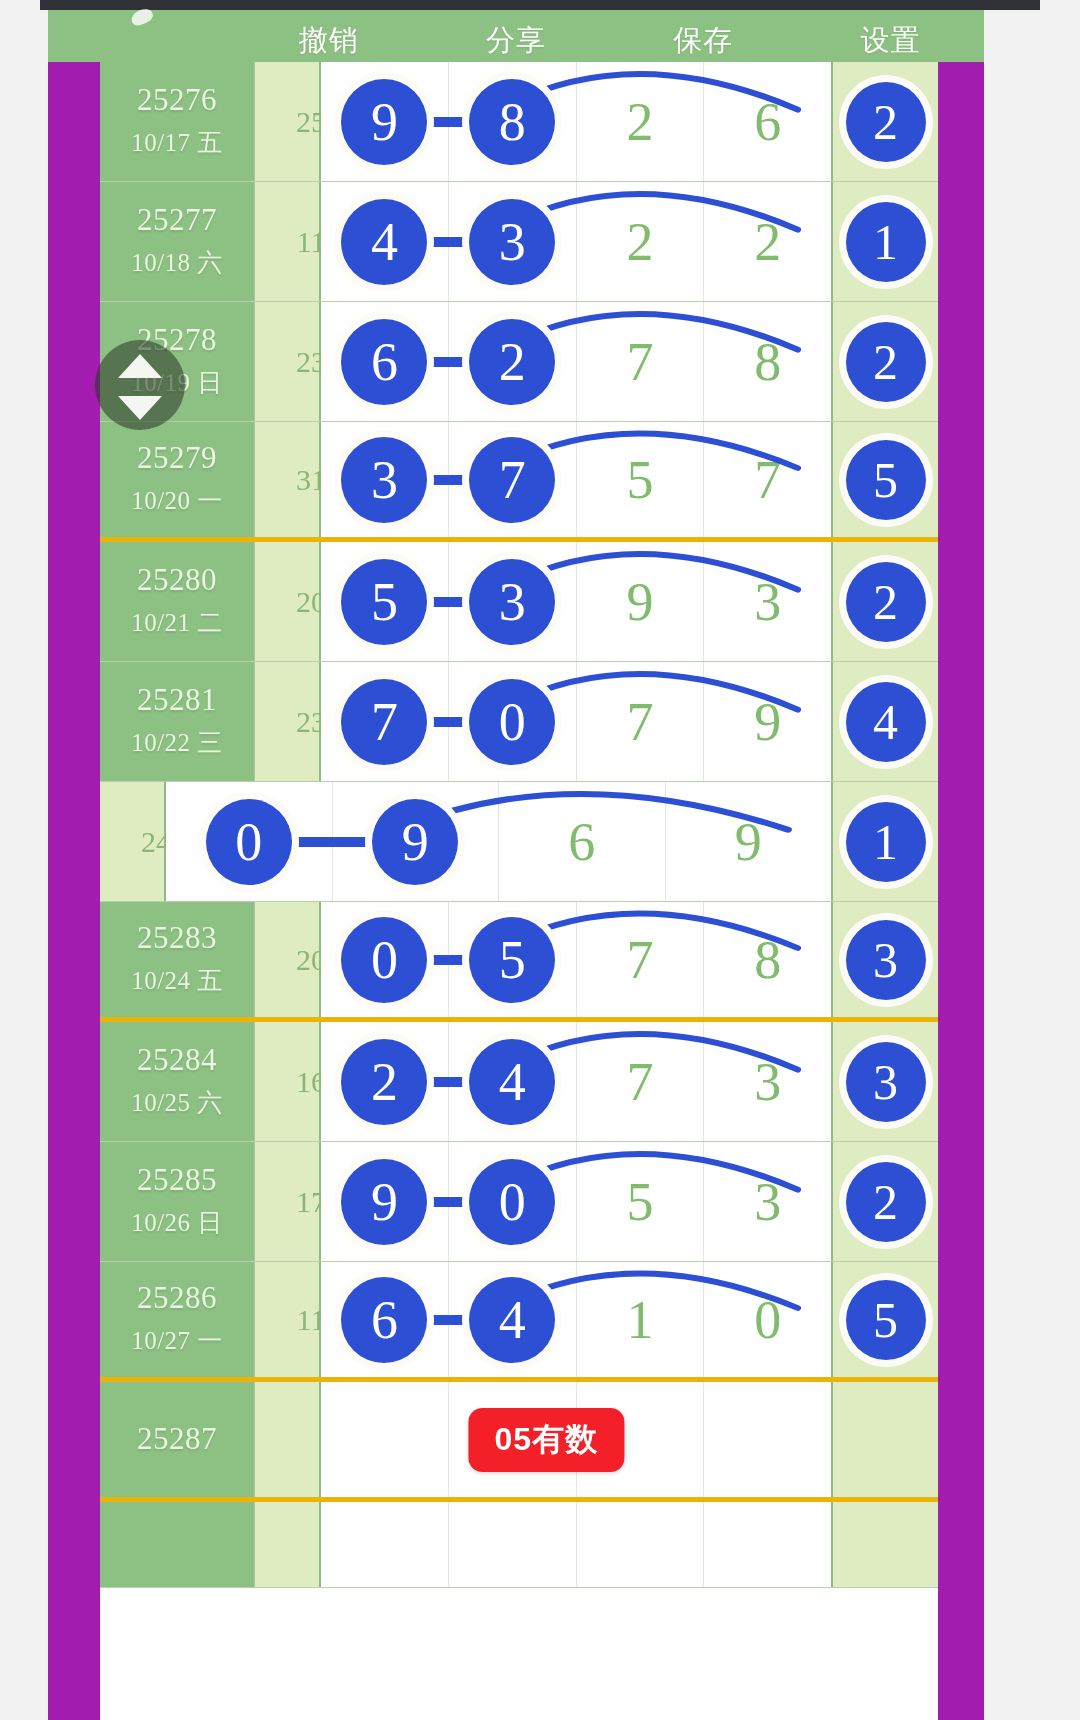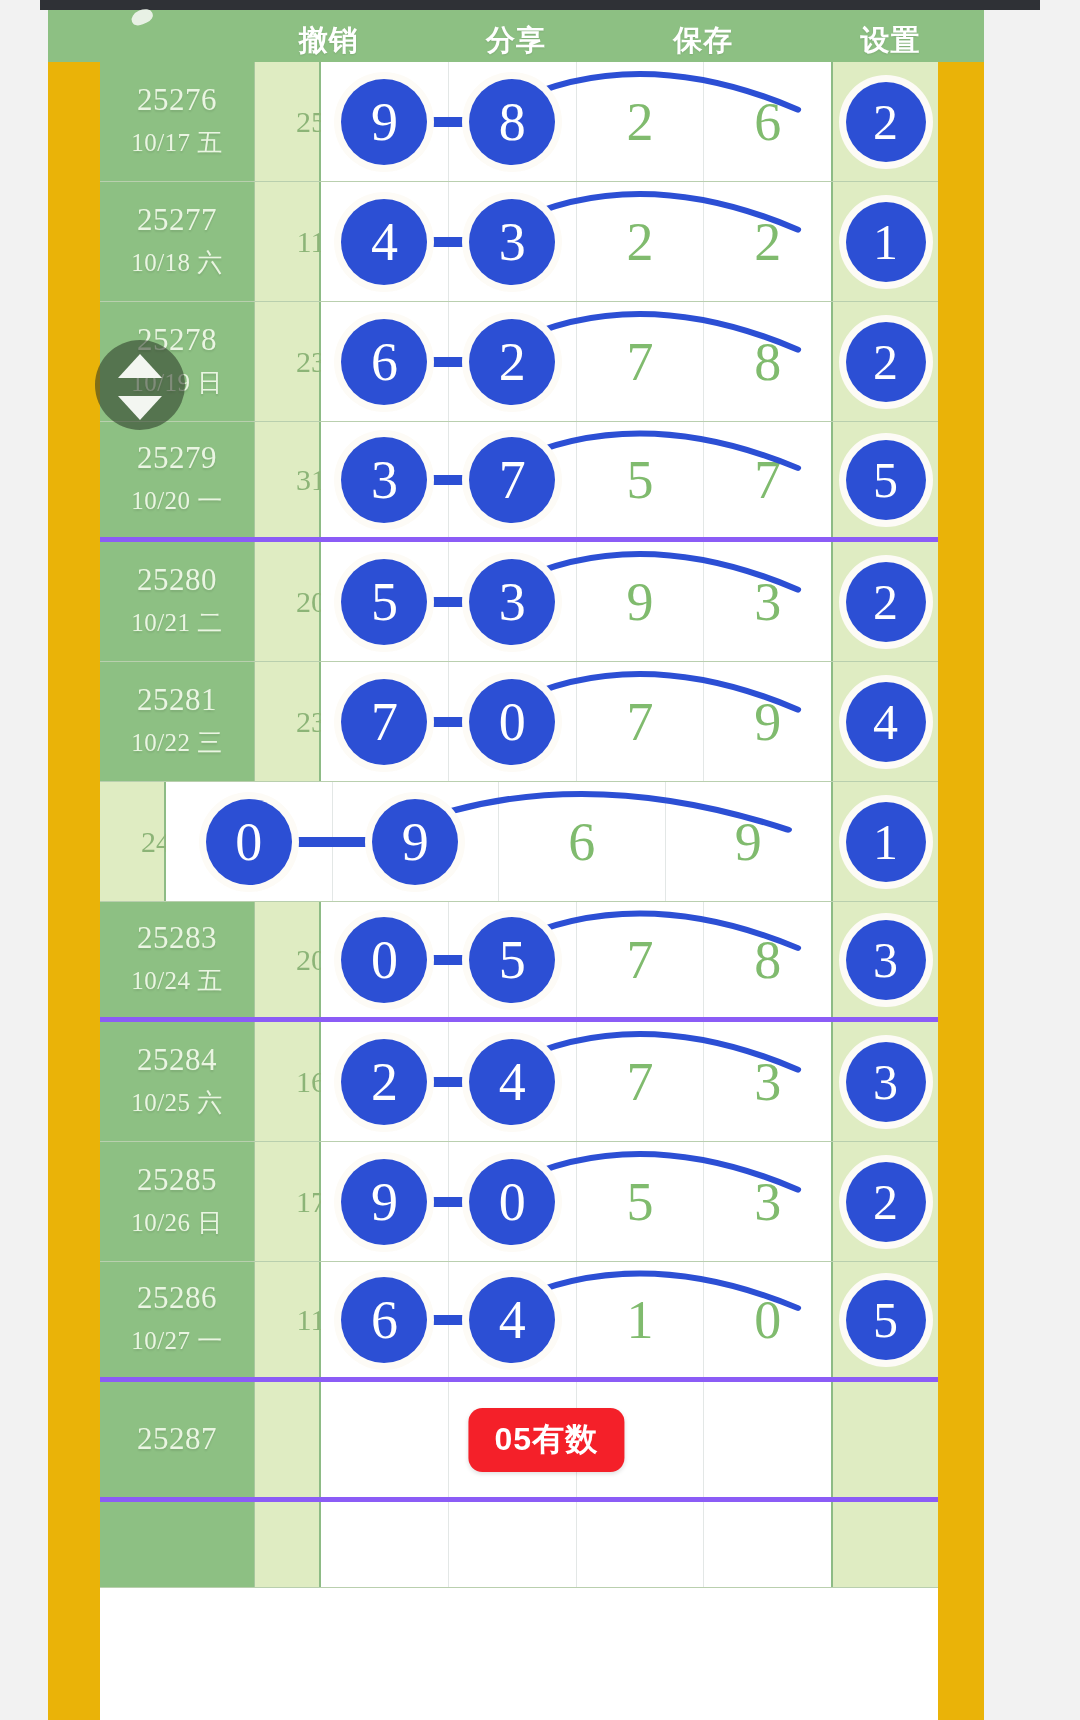--- a/index.html
+++ b/index.html
@@ -23,57 +23,57 @@
     position:absolute;left:48px;top:10px;width:936px;height:52px;
     background:#8dc083;
     display:flex;align-items:center;
   }
   .toolbar .tb-item{
     flex:1 1 0;
     text-align:center;
     color:#ffffff;
     font-family:"Liberation Sans","DejaVu Sans",sans-serif;
     font-size:29px;
-    font-weight:700;
+    font-weight:400;
     letter-spacing:1px;
     text-shadow:0 1px 2px rgba(0,0,0,.10);
     line-height:52px;
     height:45px;
     cursor:pointer;
   }
   .toolbar .tb-item.first{position:relative;}
   .tb-glyph{
     position:absolute;left:50%;top:-4px;margin-left:-11px;
     width:22px;height:14px;
     background:#f0f5ee;
     border-radius:50% 50% 40% 40%;
     transform:rotate(-24deg);
     opacity:.92;
   }
 
   
   .frame{
     position:absolute;left:48px;top:62px;width:936px;height:1658px;
-    background:#eab308;
+    background:#a21caf;
     overflow:hidden;
   }
   .sheet{
     position:absolute;left:52px;top:0;width:838px;height:1658px;
     background:#ffffff;
   }
 
   
   .row{
     position:relative;
     height:120px;
     display:flex;
     box-sizing:border-box;
     border-bottom:1px solid #b9cfae;
   }
-  .row.group-end{border-bottom:5px solid #8b5cf6;}
+  .row.group-end{border-bottom:5px solid #eab308;}
   .row.short{height:86px;}
 
   .c-label{
     width:155px;flex:0 0 155px;
     background:#8dc083;
     display:flex;flex-direction:column;
     align-items:center;justify-content:center;
     box-sizing:border-box;
     border-right:1px solid #a8c79d;
   }

